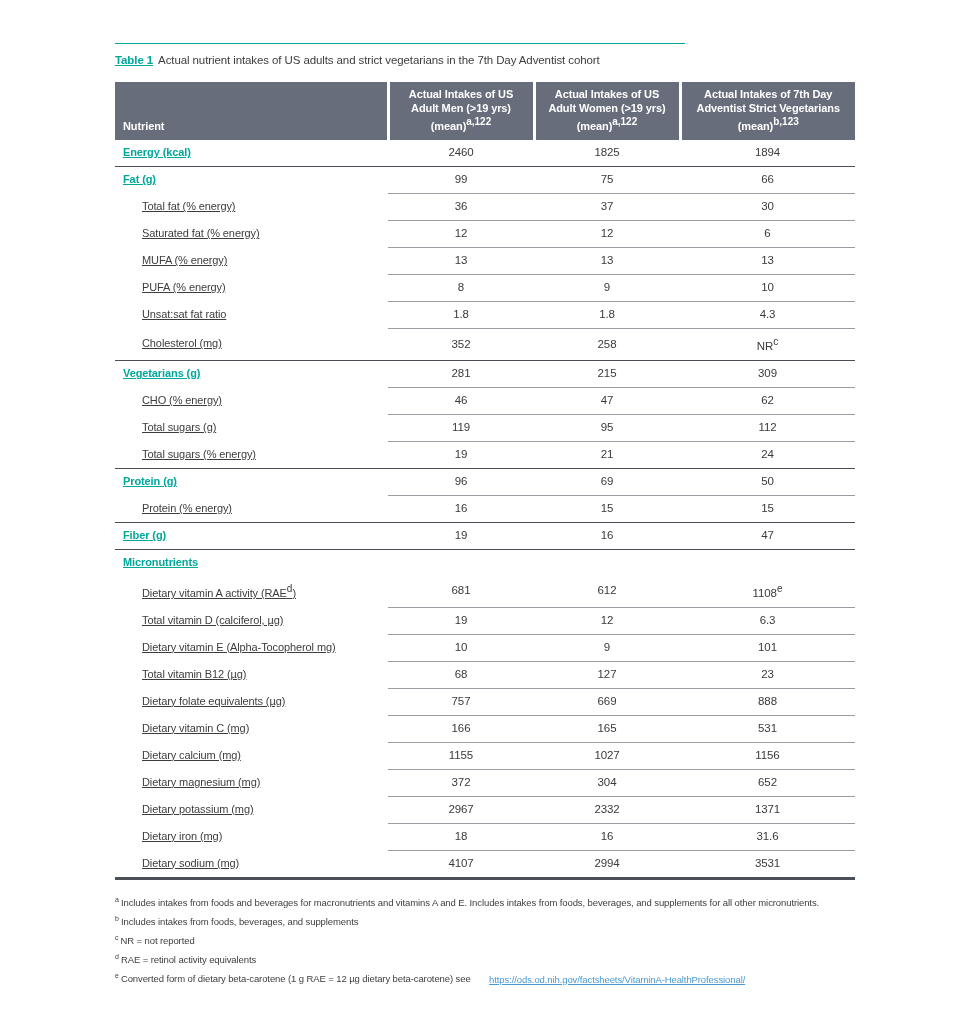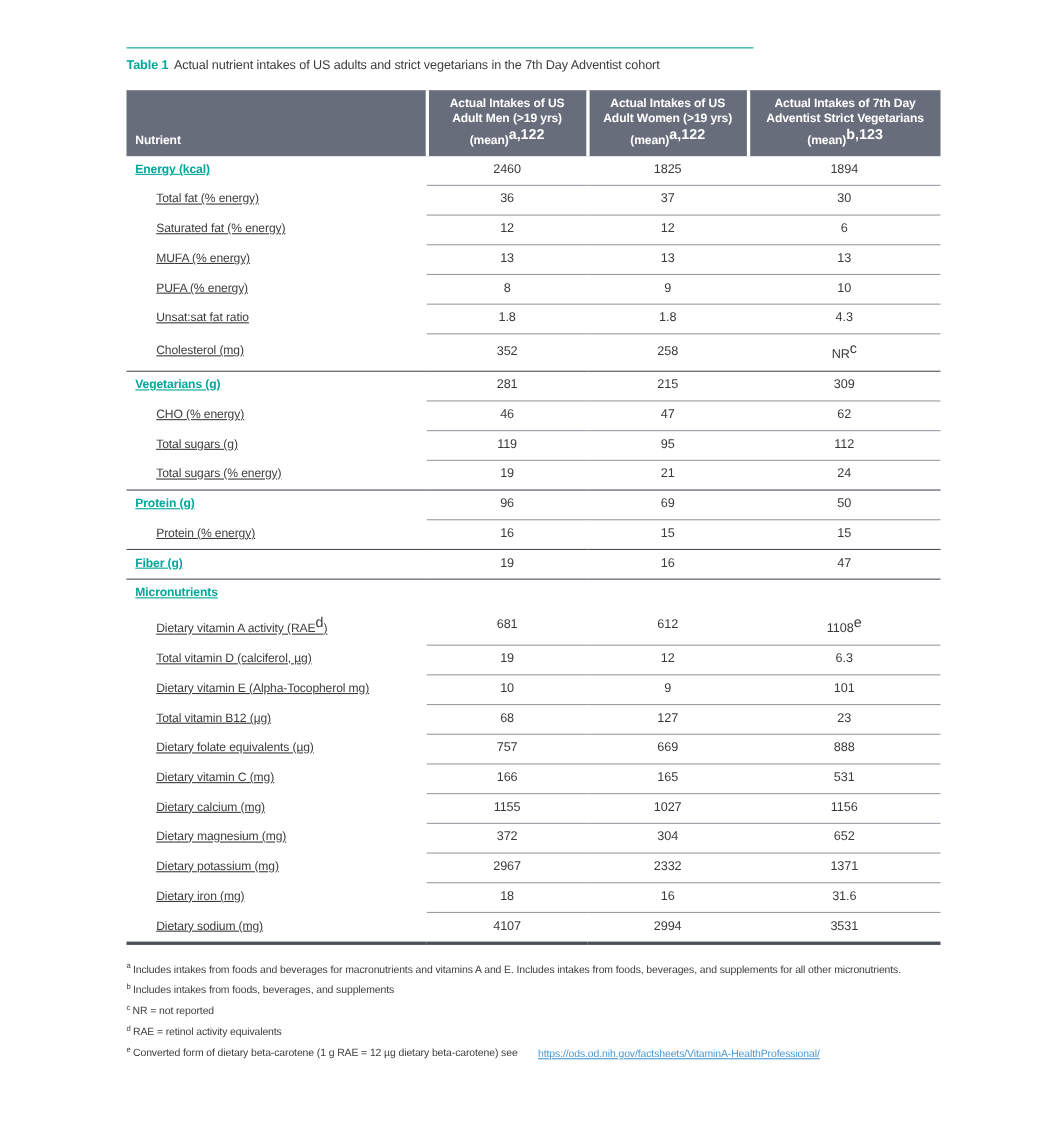--- a/index.html
+++ b/index.html
@@ -13,33 +13,33 @@
   *{box-sizing:border-box;}
   html,body{margin:0;padding:0;}
   body{
     width:967px;height:1024px;background:#ffffff;overflow:hidden;
     font-family:"Liberation Sans", sans-serif;color:var(--ink);
     letter-spacing:-0.1px;
   }
   .page{padding:43px 112px 0 115px;}
   .top-rule{width:570px;height:0;border-top:1px solid var(--teal);}
   .title{margin-top:9px;font-size:11.5px;line-height:14px;}
-  .title .tnum{color:var(--teal);font-weight:bold;margin-right:5px;}
+  .title .tnum{color:var(--teal);font-weight:bold;margin-right:5px;text-decoration:underline;}
   table.nutrients{
     border-collapse:collapse;table-layout:fixed;width:740px;margin-top:15px;
     border-bottom:3px solid var(--line-dark);
   }
   col.c1{width:273px;} col.c2{width:146px;} col.c3{width:146px;} col.c4{width:175px;}
   thead th{
     background:var(--header-bg);color:#ffffff;font-size:11px;font-weight:bold;
     line-height:13.5px;vertical-align:bottom;padding:6px 6px 7px;text-align:center;
   }
   thead th.first{text-align:left;padding-left:8px;}
   thead th + th{border-left:3px solid #ffffff;}
-  sup{font-size:13px;letter-spacing:0;}
+  sup{font-size:10px;letter-spacing:0;}
   td{font-size:11px;line-height:15px;padding:5px 6px 6px;vertical-align:middle;}
   td.label-cell{text-align:left;padding-left:8px;text-decoration:underline;}
   tr.sub td.label-cell{padding-left:27px;}
   tr.section td.label-cell{color:var(--teal);font-weight:bold;}
   td.value-cell{text-align:center;font-size:11.5px;color:#3a3a3a;}
   tr.line-full td{border-top:1.5px solid var(--line-dark);}
   tr.line-data td.value-cell{border-top:1px solid var(--line-light);}
   .footnotes{margin-top:13px;font-size:9.5px;line-height:13.5px;width:740px;}
   .footnote{padding-left:9px;text-indent:-9px;margin-bottom:2.5px;}
   .footnote sup{font-size:7px;margin-right:2px;}
@@ -71,20 +71,26 @@
         <th><span>Actual Intakes of 7th Day Adventist Strict Vegetarians (mean)</span><sup>b,123</sup></th>
       </tr>
     </thead>
     <tbody id="table-body">
         <tr class="section">
           <td class="label-cell">Energy (kcal)</td>
           <td class="value-cell">2460</td>
           <td class="value-cell">1825</td>
           <td class="value-cell">1894</td>
         </tr>
+        <tr class="section line-full">
+          <td class="label-cell">Fat (g)</td>
+          <td class="value-cell">99</td>
+          <td class="value-cell">75</td>
+          <td class="value-cell">66</td>
+        </tr>
         <tr class="sub line-data">
           <td class="label-cell">Total fat (% energy)</td>
           <td class="value-cell">36</td>
           <td class="value-cell">37</td>
           <td class="value-cell">30</td>
         </tr>
         <tr class="sub line-data">
           <td class="label-cell">Saturated fat (% energy)</td>
           <td class="value-cell">12</td>
           <td class="value-cell">12</td>

